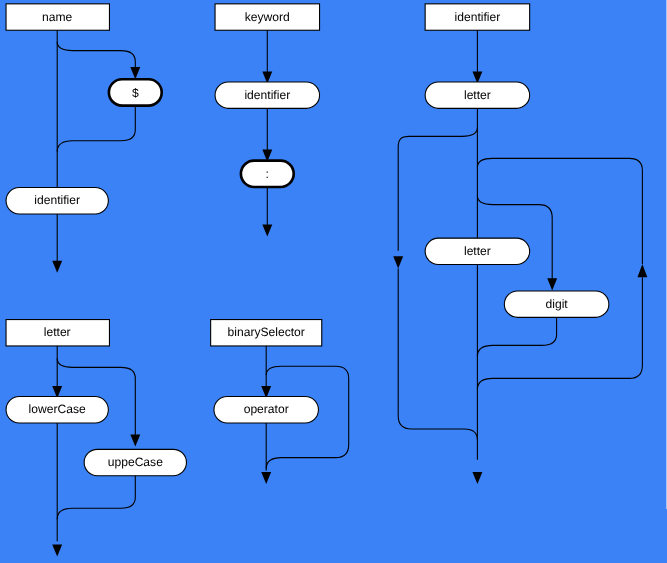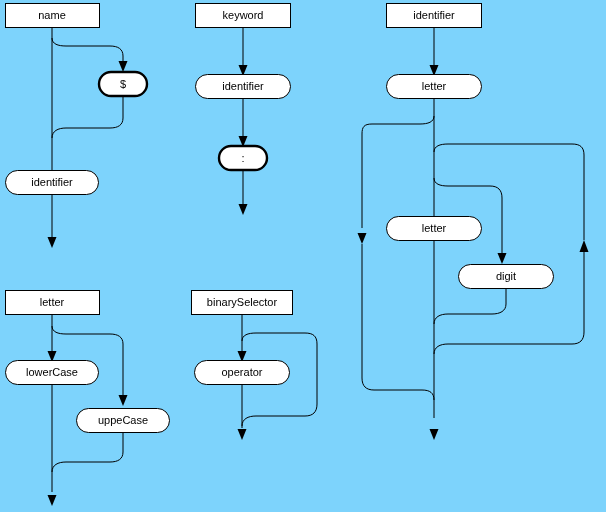--- a/index.html
+++ b/index.html
@@ -5,21 +5,21 @@
 <style>
   html, body {
     margin: 0;
     padding: 0;
     background: #ffffff;
   }
   #canvas-root {
     position: relative;
     width: 606px;
     height: 512px;
-    background: #7dd3fc;
+    background: #3b82f6;
     overflow: hidden;
     font-family: "Liberation Sans", sans-serif;
   }
   svg.diagram-layer {
     position: absolute;
     left: 0;
     top: 0;
     width: 606px;
     height: 512px;
   }

